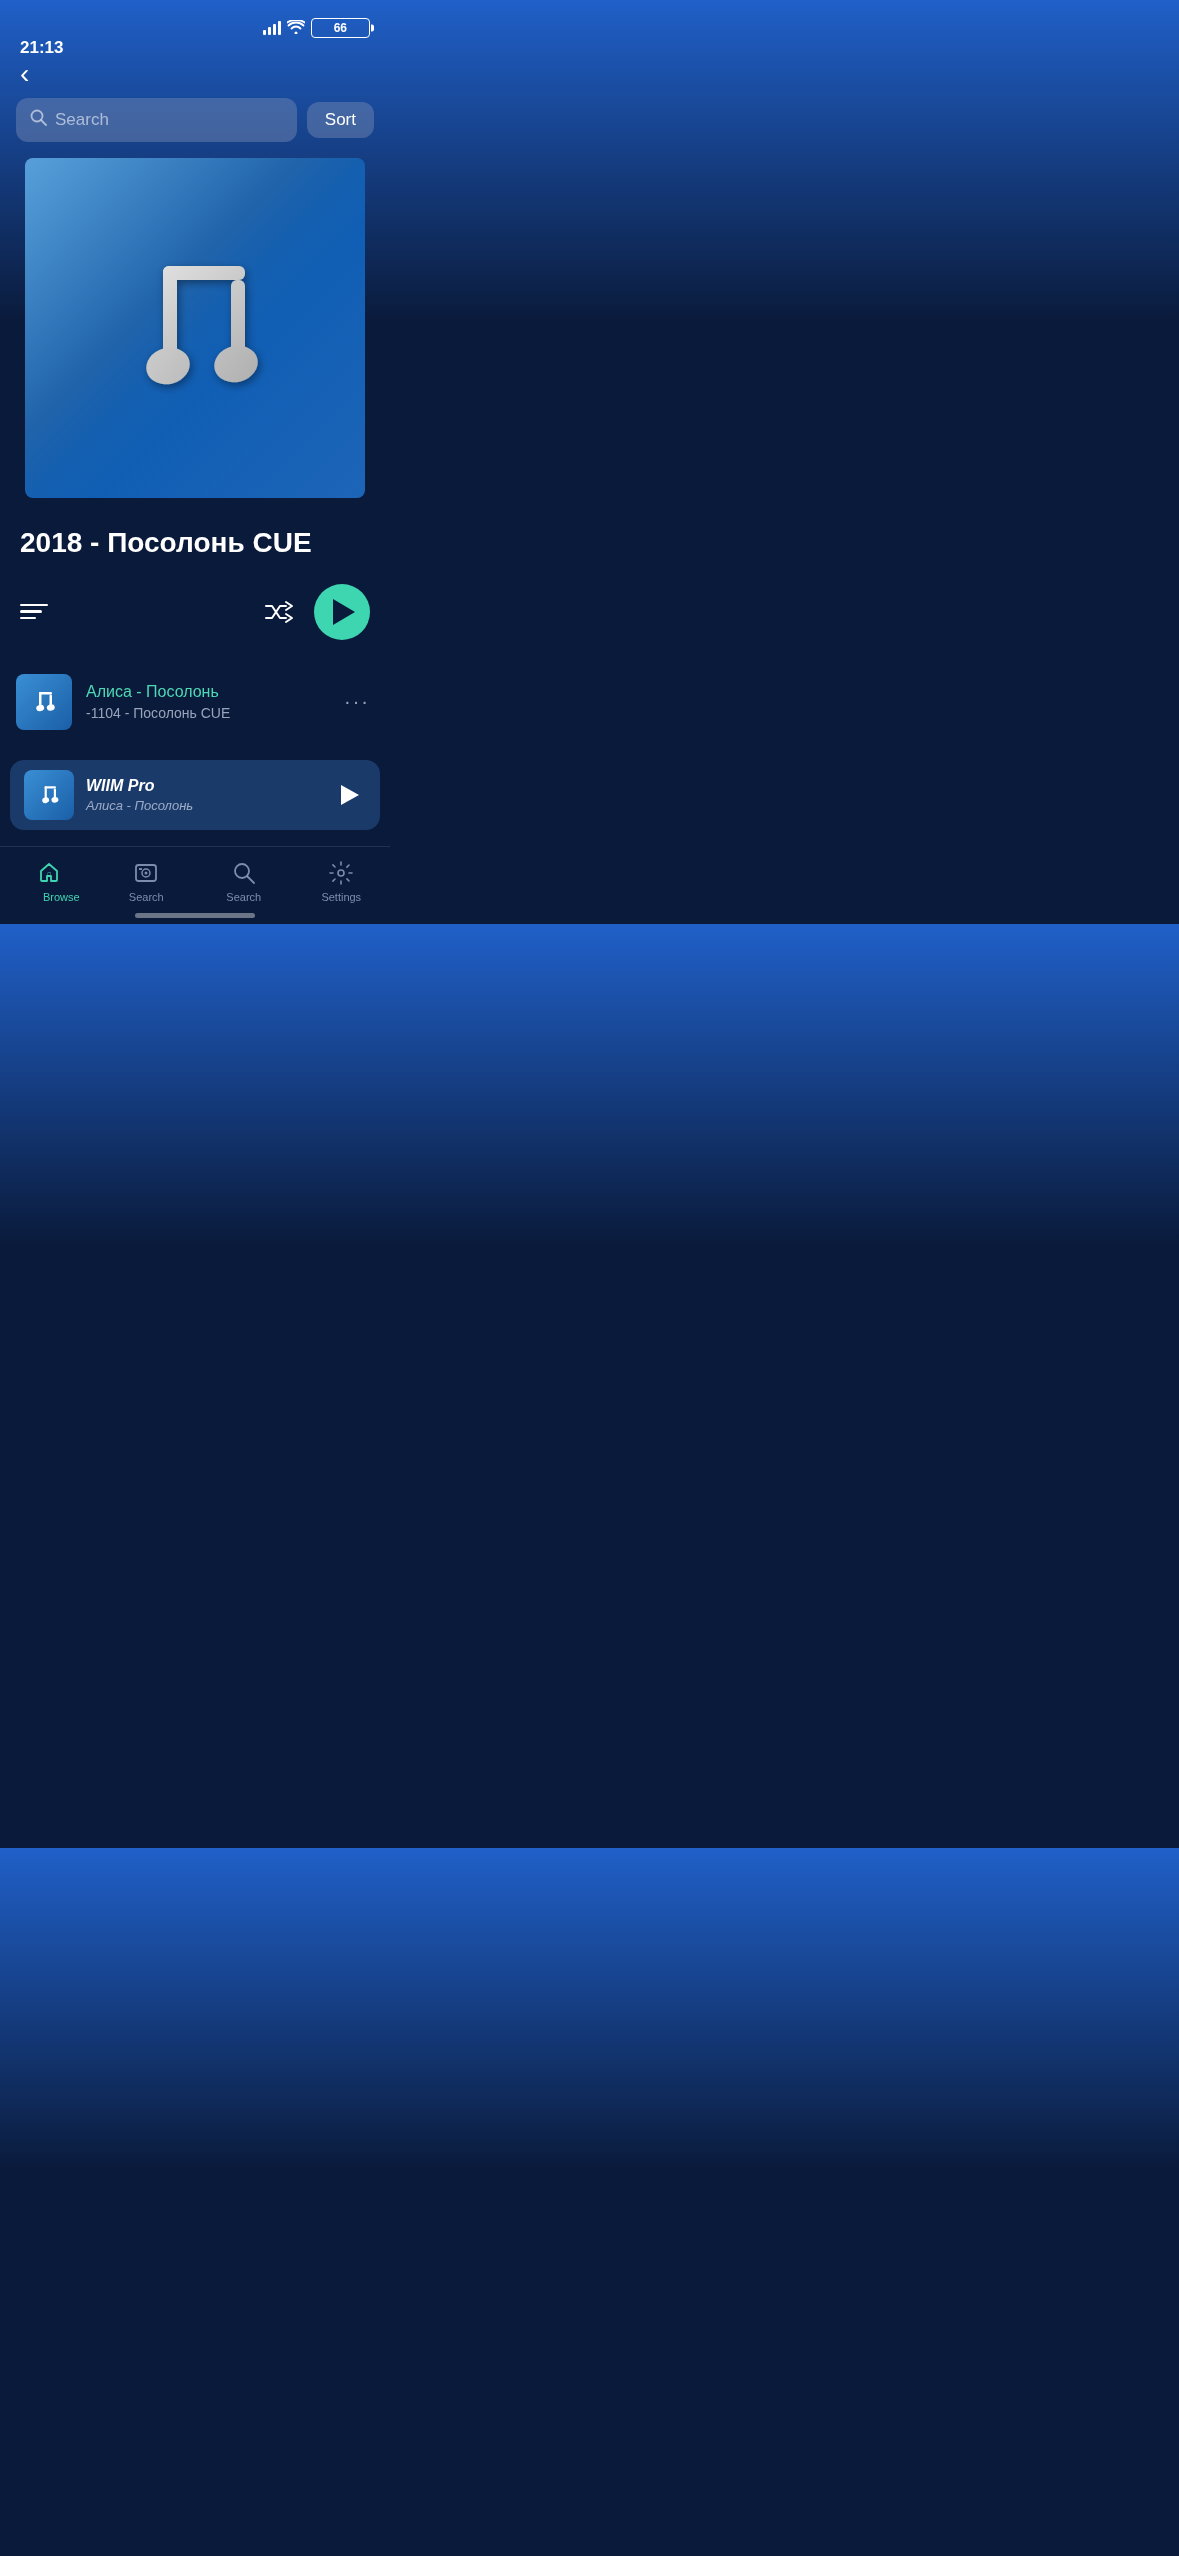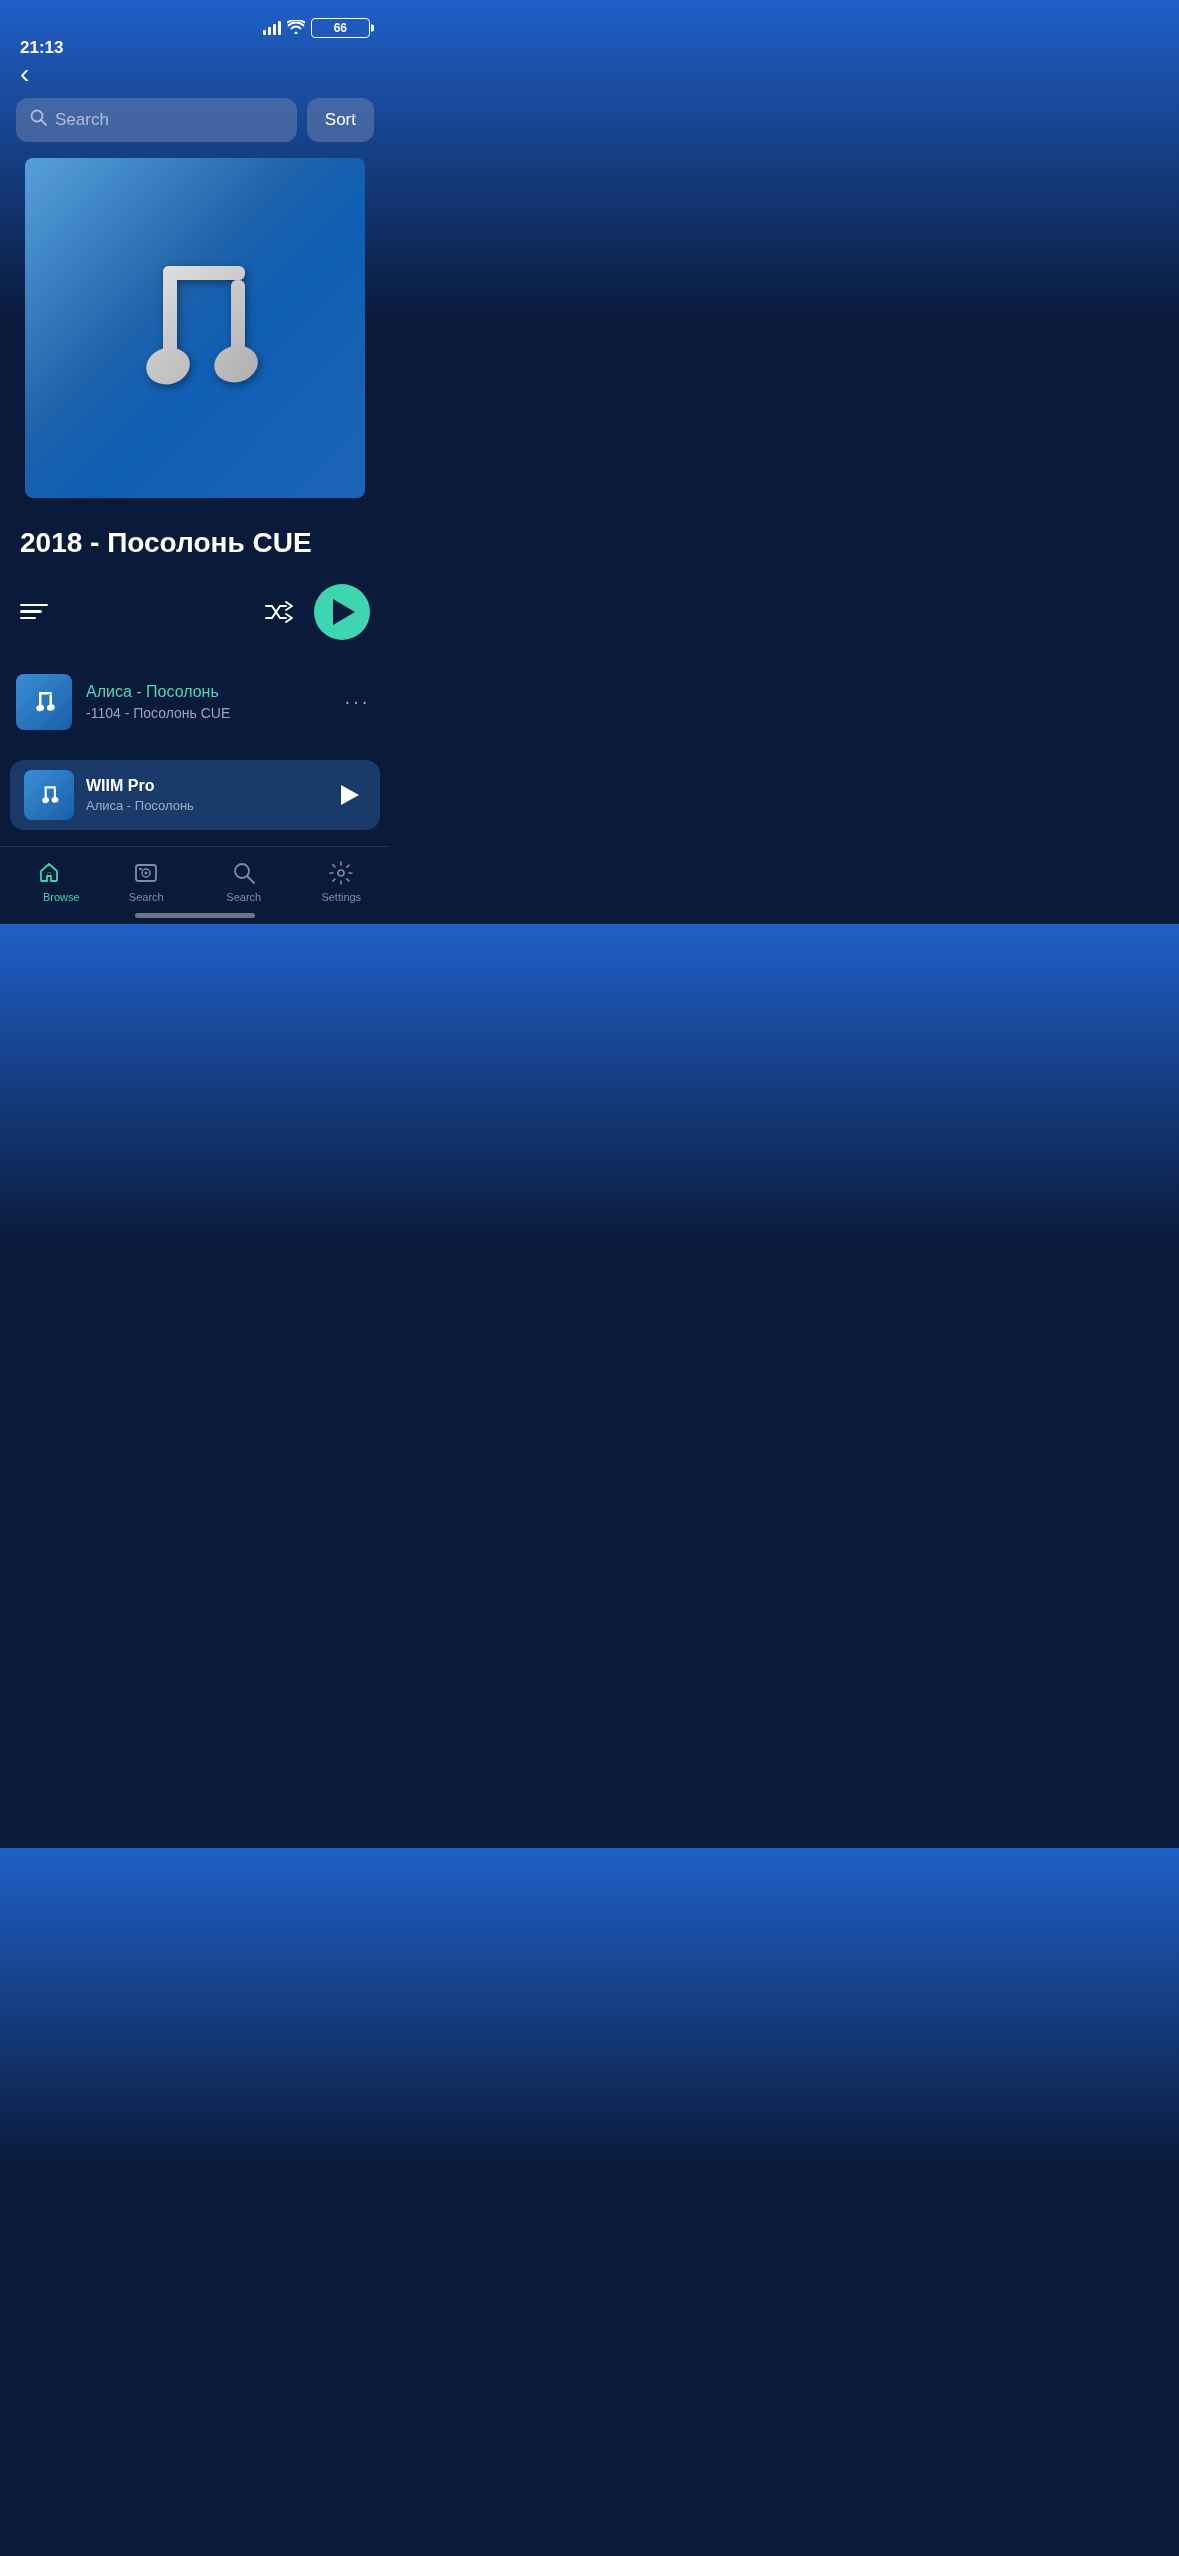--- a/index.html
+++ b/index.html
@@ -107,21 +107,21 @@
     .search-placeholder {
       color: rgba(200,210,230,0.8);
       font-size: 17px;
     }
     .sort-btn {
       background: rgba(120, 140, 180, 0.45);
       border-radius: 12px;
       padding: 10px 18px;
       color: white;
       font-size: 17px;
-      height: 44px;
+      height: 36px;
       display: flex;
       align-items: center;
       cursor: pointer;
       border: none;
       white-space: nowrap;
     }
 
     
     .album-art-container {
       display: flex;
@@ -278,20 +278,21 @@
       border-radius: 8px;
       background: linear-gradient(135deg, #3a8fd4 0%, #1a5fa8 100%);
       display: flex;
       align-items: center;
       justify-content: center;
       flex-shrink: 0;
     }
     .np-info {
       flex: 1;
       min-width: 0;
+      font-style: italic;
     }
     .np-title {
       font-size: 16px;
       font-weight: 600;
       color: white;
       margin-bottom: 3px;
     }
     .np-subtitle {
       font-size: 13px;
       color: rgba(200,210,230,0.75);

